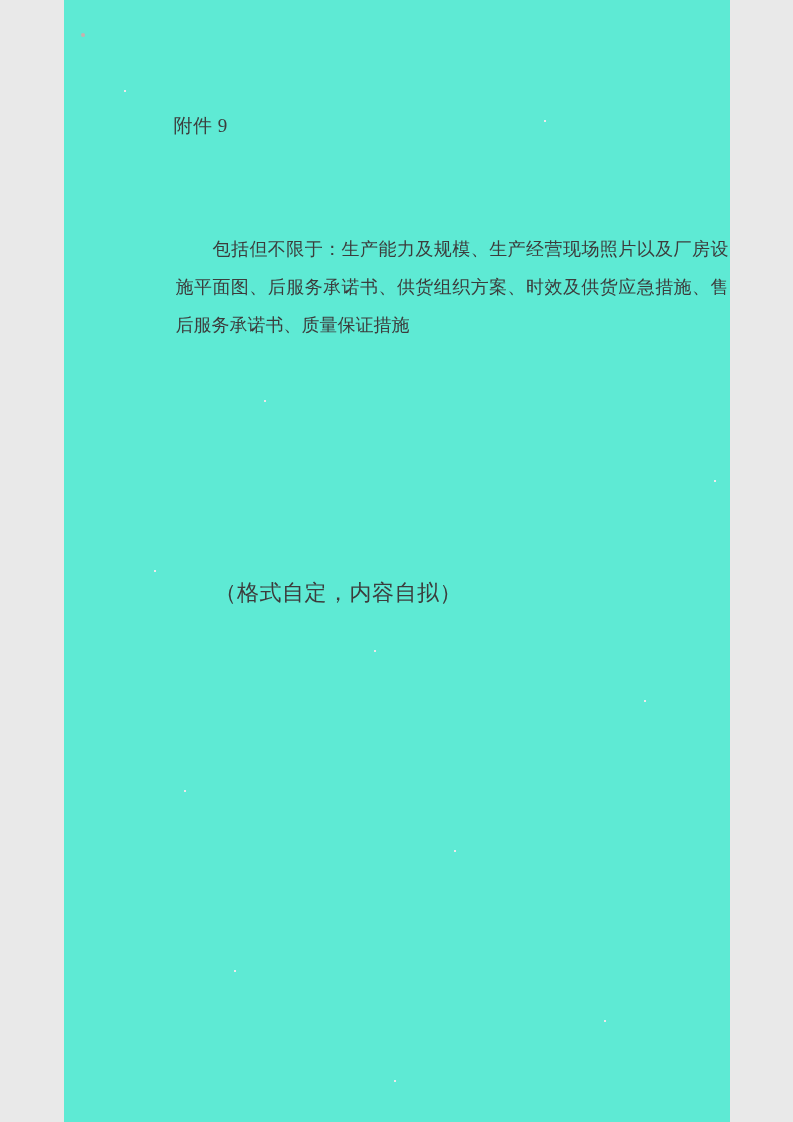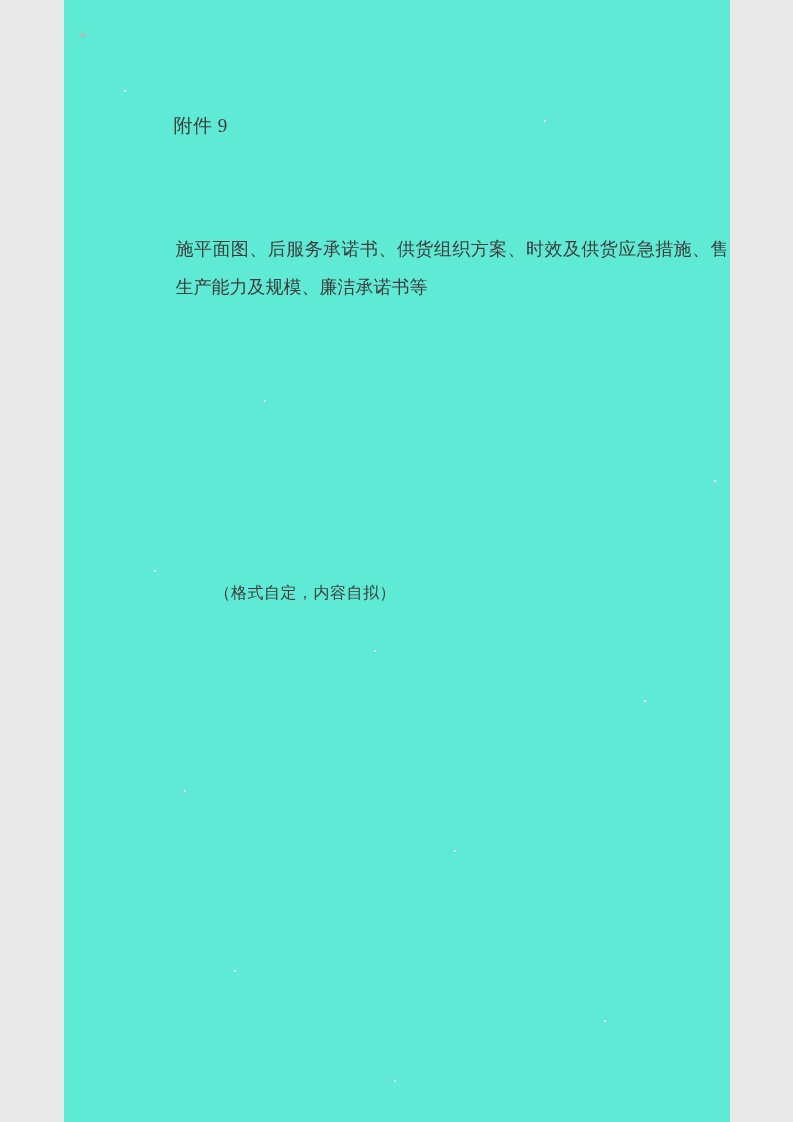--- a/index.html
+++ b/index.html
@@ -58,21 +58,21 @@
     width: 516px;
   }
   .body-line.last-line {
     text-align: left;
     text-align-last: left;
   }
   .note-line {
     position: absolute;
     left: 151px;
     top: 580px;
-    font-size: 16px;
+    font-size: 22px;
     line-height: 26px;
     letter-spacing: 0.5px;
     white-space: nowrap;
   }
   
   .ink-speck {
     position: absolute;
     left: 17px;
     top: 33px;
     width: 4px;
@@ -110,19 +110,20 @@
 
 <div class="scan-page">
 
   <span class="ink-speck"></span>
   <span class="scan-noise"></span>
 
   <div class="attachment-label">附件 9</div>
 
 
   <div class="body-paragraph">
+    <div class="body-line indent-first">包括但不限于：生产能力及规模、生产经营现场照片以及厂房设</div>
     <div class="body-line">施平面图、后服务承诺书、供货组织方案、时效及供货应急措施、售</div>
-    <div class="body-line last-line">生产能力及规模、廉洁承诺书等</div>
+    <div class="body-line last-line">后服务承诺书、质量保证措施</div>
   </div>
 
   <div class="note-line">（格式自定，内容自拟）</div>
 
 </div>
 
 </body></html>

